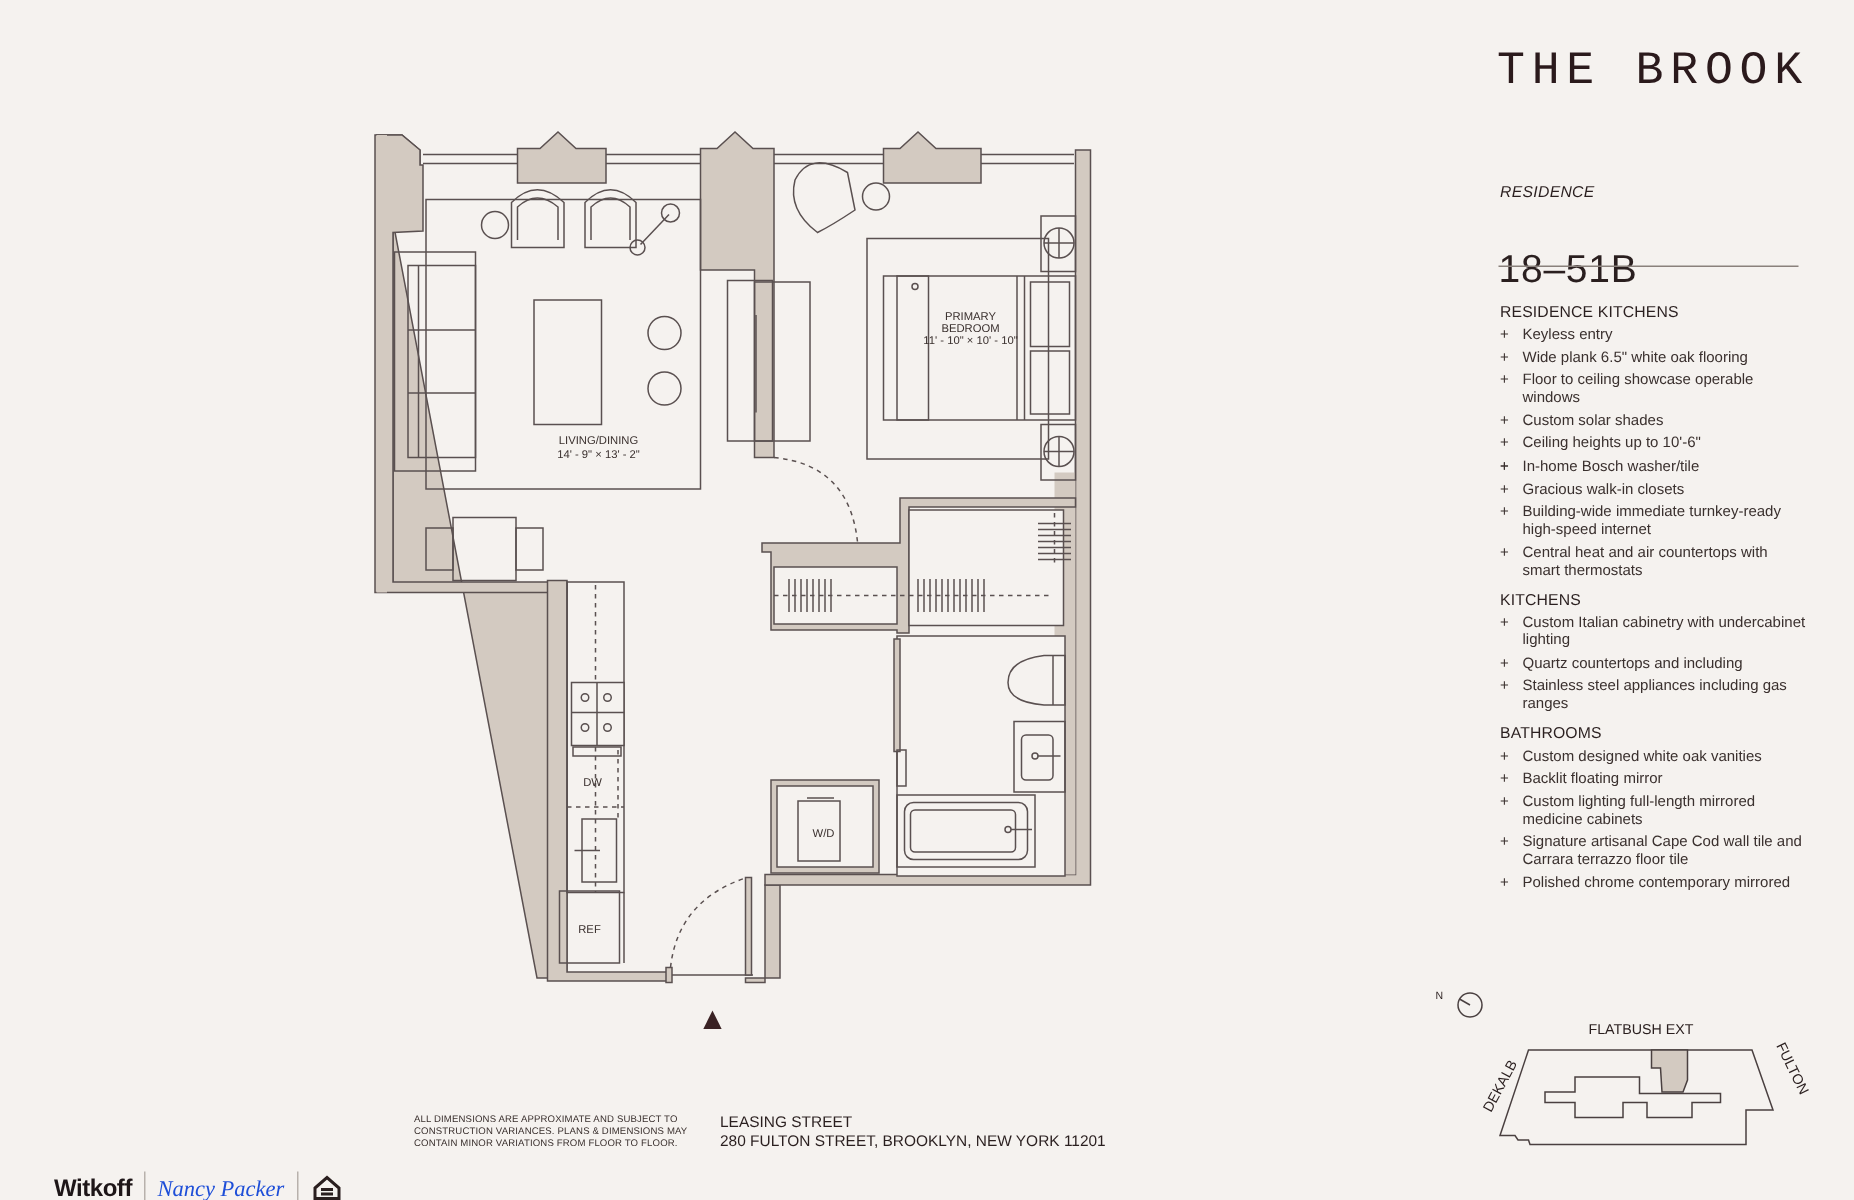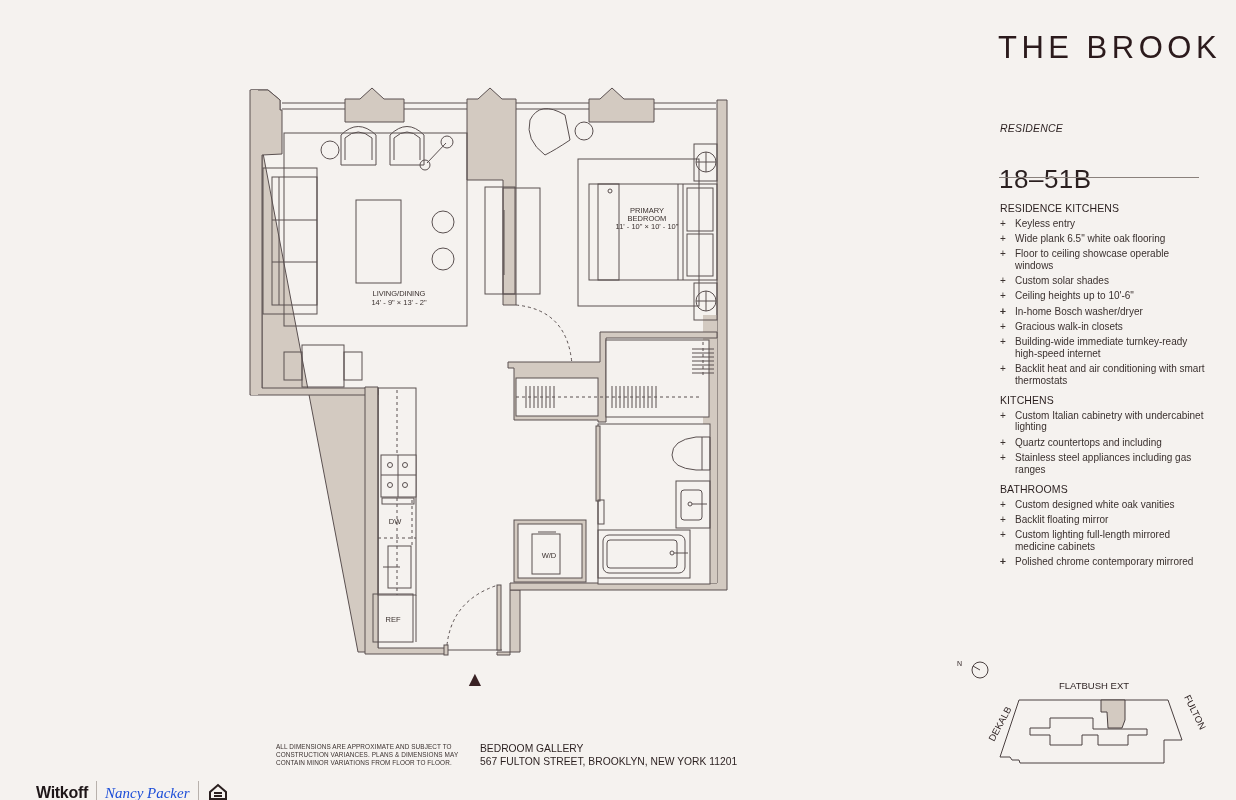--- a/index.html
+++ b/index.html
@@ -1,18 +1,18 @@
 <!DOCTYPE html>
 <html><head>
 <meta charset="utf-8">
 <style>
   html, body { margin:0; padding:0; }
   body { width:1236px; height:800px; background:#f5f2ef; position:relative; overflow:hidden; font-family:"Liberation Sans", sans-serif; color:#2a1f1f; }
   #plan { position:absolute; left:0; top:0; }
-  .brand { position:absolute; left:998px; top:30px; font-family:Liberation Sans, sans-serif; font-size:31px; letter-spacing:4.5px; color:#2b1a1c; font-weight:normal; }
+  .brand { position:absolute; left:998px; top:30px; font-family:Liberation Mono, monospace; font-size:31px; letter-spacing:4.5px; color:#2b1a1c; font-weight:normal; }
   .res-label { position:absolute; left:1000px; top:122px; font-size:10.5px; letter-spacing:0.2px; color:#2a1f1f;font-style:italic; }
   .res-num { position:absolute; left:999px; top:140px; font-size:26px; color:#2a1f1f; letter-spacing:0.5px;margin-top:24px; }
   .res-rule { position:absolute; left:999px; top:177px; width:200px; height:1px; background:#8a817c; }
   .features { position:absolute; left:1000px; top:203px; width:205px; font-size:10px; line-height:11.6px; color:#3a302e; }
   .sec-title { font-size:10.5px; margin:0 0 3px 0; color:#2a1f1f; letter-spacing:0.1px; }
   .sec { margin-bottom:9px; }
   ul { list-style:none; margin:0; padding:0; }
   li { position:relative; padding-left:15px; margin-bottom:3.7px; }
   li .plus { position:absolute; left:0; top:0; }
   .site { position:absolute; left:0; top:0; }
@@ -208,41 +208,41 @@
 <div class="features">
   <div class="sec">
     <div class="sec-title">RESIDENCE KITCHENS</div>
     <ul>
       <li><span class="plus">+</span><span>Keyless entry</span></li>
       <li><span class="plus">+</span><span>Wide plank 6.5" white oak flooring</span></li>
       <li><span class="plus">+</span><span>Floor to ceiling showcase operable windows</span></li>
       <li><span class="plus">+</span><span>Custom solar shades</span></li>
       <li><span class="plus">+</span><span>Ceiling heights up to 10'-6"</span></li>
       <li><span class="plus">+</span></li>
-      <li><span class="plus">+</span><span>In-home Bosch washer/dryer</span></li>
+      <li><span class="plus">+</span><span>In-home Bosch washer/tile</span></li>
       <li><span class="plus">+</span><span>Gracious walk-in closets</span></li>
       <li><span class="plus">+</span><span>Building-wide immediate turnkey-ready high-speed internet</span></li>
-      <li><span class="plus">+</span><span>Backlit heat and air conditioning with smart thermostats</span></li>
+      <li><span class="plus">+</span><span>Central heat and air countertops with smart thermostats</span></li>
     </ul>
   </div>
   <div class="sec">
     <div class="sec-title">KITCHENS</div>
     <ul>
       <li><span class="plus">+</span><span>Custom Italian cabinetry with undercabinet lighting</span></li>
       <li><span class="plus">+</span><span>Quartz countertops and including</span></li>
       <li><span class="plus">+</span><span>Stainless steel appliances including gas ranges</span></li>
     </ul>
   </div>
   <div class="sec">
     <div class="sec-title">BATHROOMS</div>
     <ul>
       <li><span class="plus">+</span><span>Custom designed white oak vanities</span></li>
       <li><span class="plus">+</span><span>Backlit floating mirror</span></li>
       <li><span class="plus">+</span><span>Custom lighting full-length mirrored medicine cabinets</span></li>
-      <li><span class="plus">+</span></li>
+      <li><span class="plus">+</span><span>Signature artisanal Cape Cod wall tile and Carrara terrazzo floor tile</span></li>
       <li><span class="plus">+</span><span>Polished chrome contemporary mirrored</span></li>
     </ul>
   </div>
 </div>
 
 <svg class="site" width="1236" height="800" viewBox="0 0 1236 800" style="pointer-events:none;">
   <g fill="none" stroke="#4a4040" stroke-width="1">
     <circle cx="980" cy="670" r="8"></circle>
     <line x1="973" y1="666" x2="980" y2="670"></line>
     <path d="M1019 700 L1168 700 L1182 740 L1164 740 L1164 763 L1020 763 L1019 760 L1012 760 L1010 757 L1000 757 Z"></path>
@@ -270,15 +270,15 @@
   </span>
 </div>
 
 <div class="disclaimer">
   <div>ALL DIMENSIONS ARE APPROXIMATE AND SUBJECT TO</div>
   <div>CONSTRUCTION VARIANCES. PLANS &amp; DIMENSIONS MAY</div>
   <div>CONTAIN MINOR VARIATIONS FROM FLOOR TO FLOOR.</div>
 </div>
 
 <div class="leasing">
-  <div>BEDROOM GALLERY</div>
-  <div>567 FULTON STREET, BROOKLYN, NEW YORK 11201</div>
+  <div>LEASING STREET</div>
+  <div>280 FULTON STREET, BROOKLYN, NEW YORK 11201</div>
 </div>
 
 </body></html>

